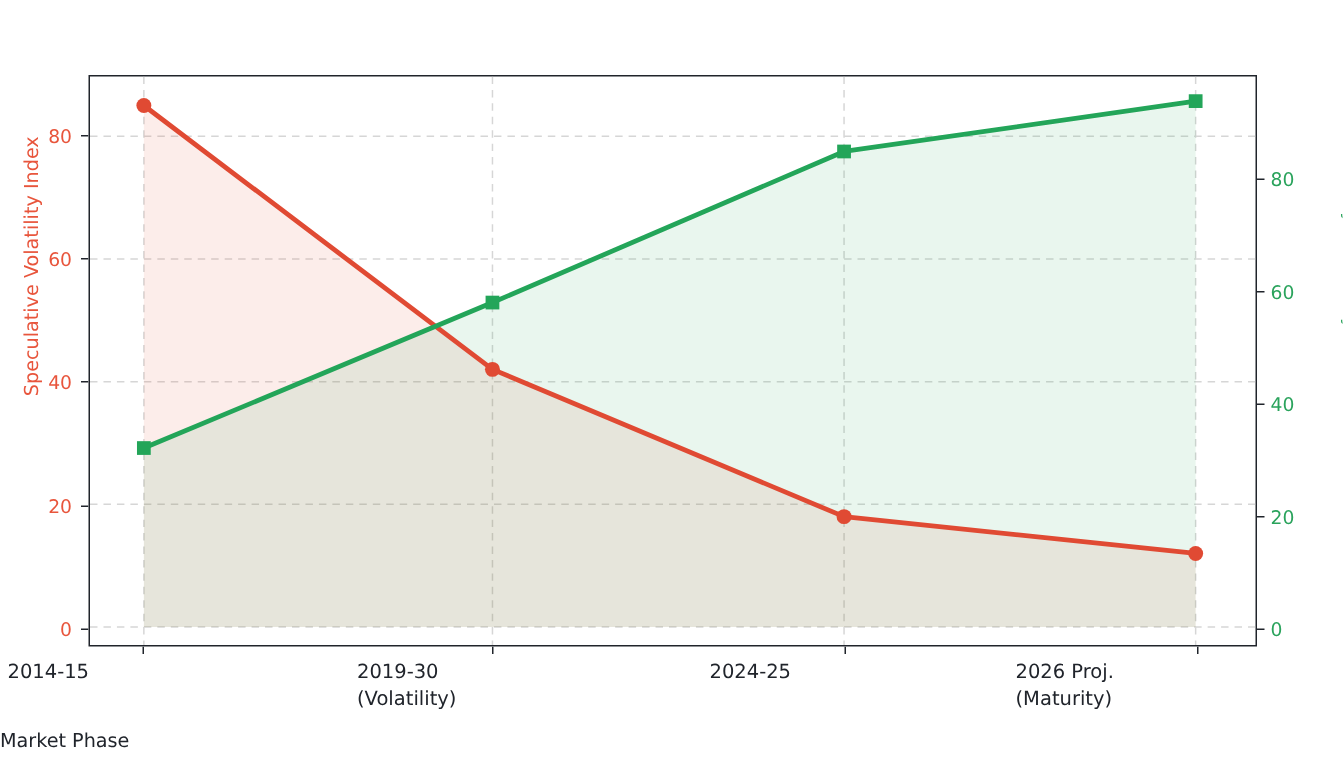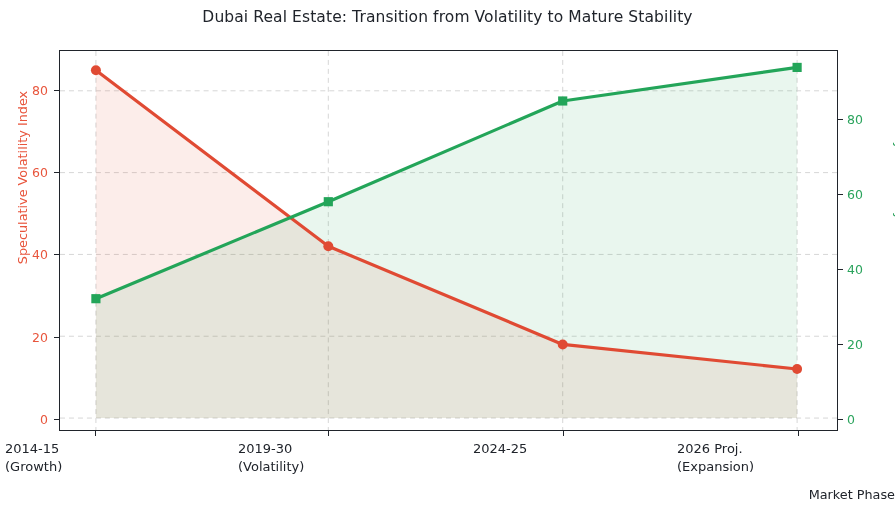--- a/index.html
+++ b/index.html
@@ -110,31 +110,30 @@
     text-align: left;
     font-size: 13px;
     color: #20242b;
     line-height: 1.35;
   }
   #xlabel {
     position: absolute;
     left: 0;
     top: 487px;
     width: 895px;
-    text-align: right;
+    text-align: left;
     font-size: 12.8px;
     color: #20242b;
   }
 </style>
 </head>
 <body>
 
 <div id="figure">
 
-  <div id="chart-title">Dubai Real Estate: Transition from Volatility to Mature Stability</div>
 
   <div class="ytick ytick-left" style="top:83px;">80</div>
   <div class="ytick ytick-left" style="top:165px;">60</div>
   <div class="ytick ytick-left" style="top:247px;">40</div>
   <div class="ytick ytick-left" style="top:330px;">20</div>
   <div class="ytick ytick-left" style="top:412px;">0</div>
 
   <div class="tickmark tickmark-left" style="top:90px;"></div>
   <div class="tickmark tickmark-left" style="top:172px;"></div>
   <div class="tickmark tickmark-left" style="top:254px;"></div>
@@ -157,32 +156,31 @@
 
   <div id="ylabel-right">Maturity &amp; Stability Index</div>
 
   <div class="tickmark-x" style="left:95px;"></div>
   <div class="tickmark-x" style="left:328px;"></div>
   <div class="tickmark-x" style="left:563px;"></div>
   <div class="tickmark-x" style="left:798px;"></div>
 
   <div class="xtick-label" style="left:95px;">
     <div>2014-15</div>
-    <div>(Growth)</div>
   </div>
   <div class="xtick-label" style="left:328px;">
     <div>2019-30</div>
     <div>(Volatility)</div>
   </div>
   <div class="xtick-label" style="left:563px;">
     <div>2024-25</div>
   </div>
   <div class="xtick-label" style="left:767px;">
     <div>2026 Proj.</div>
-    <div>(Expansion)</div>
+    <div>(Maturity)</div>
   </div>
 
   <div id="xlabel">Market Phase</div>
 
   <div id="plot-area">
     <svg id="grid-layer" viewBox="0 0 779 381" preserveAspectRatio="none">
         <line x1="0" y1="369" x2="779" y2="369" stroke="#d6d6d6" stroke-width="1" stroke-dasharray="5,4"></line>
         <line x1="0" y1="286.75" x2="779" y2="286.75" stroke="#d6d6d6" stroke-width="1" stroke-dasharray="5,4"></line>
         <line x1="0" y1="204.5" x2="779" y2="204.5" stroke="#d6d6d6" stroke-width="1" stroke-dasharray="5,4"></line>
         <line x1="0" y1="122.25" x2="779" y2="122.25" stroke="#d6d6d6" stroke-width="1" stroke-dasharray="5,4"></line>

